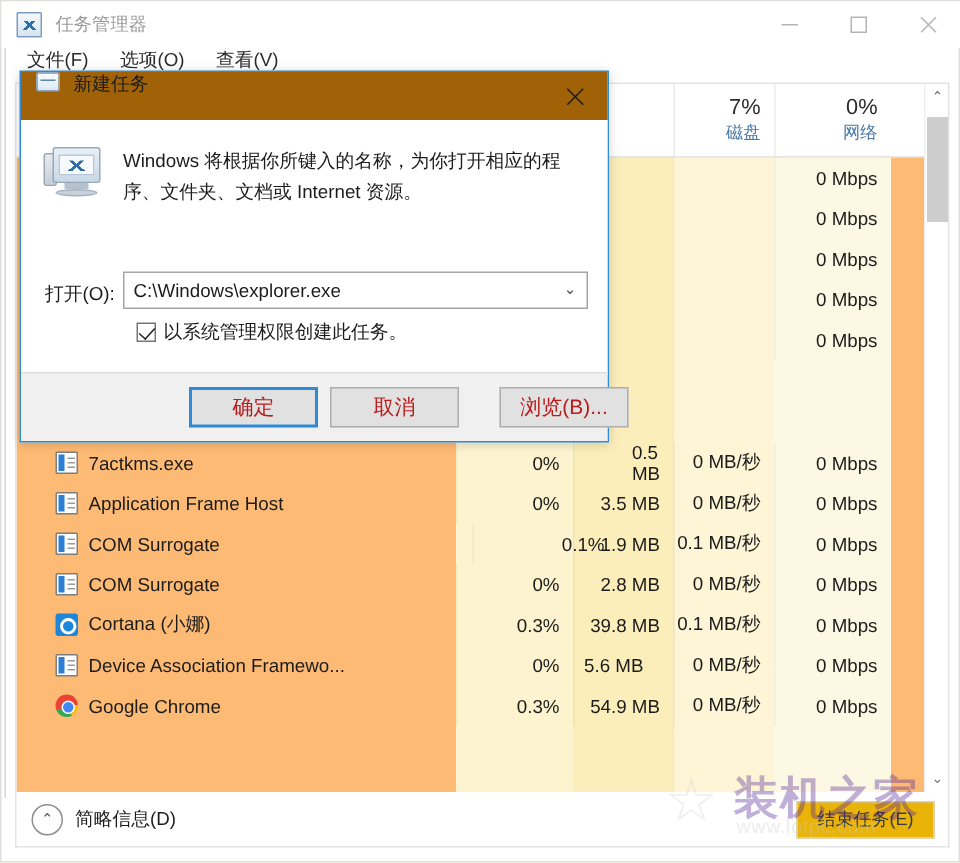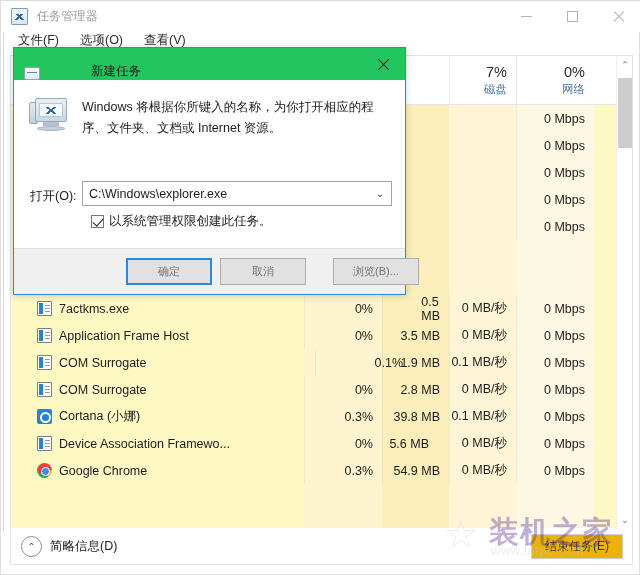--- a/index.html
+++ b/index.html
@@ -99,21 +99,21 @@
   }
   .col-head .nm {
     display: block; margin-top: 1px;
     font-size: 11.5px; color: #4a79a8; line-height: 14px;
   }
 
   
   #rows {
     position: absolute; left: 0; top: 49px;
     width: 607px; bottom: 0;
-    background: #fef9c3;
+    background: #fdba74;
   }
   
   .band {
     position: absolute; top: 0; bottom: 0;
     pointer-events: none;
   }
   .band.b-cpu  { background: #fdf3cf; }
   .band.b-mem  { background: #fbeeba; }
   .band.b-disk { background: #fdf5d6; }
   .band.b-net  { background: #fdf8e3; }
@@ -255,22 +255,22 @@
   #dialog {
     position: absolute; left: 12px; top: 46px;
     width: 393px; height: 248px;
     background: #f0f0f0;
     border: 1px solid #2e8ad6;
     box-shadow: 0 1px 7px rgba(0,0,0,.18);
     z-index: 50;
   }
   #dlg-titlebar {
     position: absolute; left: 0; top: 0; right: 0; height: 32px;
-    background: #22c55e;
-    display: flex; align-items: flex-end; gap: 42px;
+    background: #a16207;
+    display: flex; align-items: flex-start;
   }
   #dlg-icon {
     margin-left: 10px; width: 16px; height: 13px;
     border: 1px solid #8fa8bf; border-radius: 2px;
     background: linear-gradient(#fbfdff, #dbe8f4);
     position: relative;
   }
   #dlg-icon::after {
     content:""; position:absolute; left: 2px; top: 4px;
     width: 10px; height: 4px; border-top: 1px solid #5c87ad;
@@ -373,21 +373,21 @@
   #chk-label { margin-left: 5px; font-size: 12.5px; color: #1c1c1c; }
 
   #dlg-footer {
     position: absolute; left: 0; bottom: 0; right: 0; height: 46px;
     background: #f0f0f0; border-top: 1px solid #dfdfdf;
   }
   .dlg-btn {
     position: absolute; top: 9px;
     width: 86px; height: 27px;
     background: #e1e1e1; border: 1px solid #adadad;
-    font-size: 11px; color: #737373;
+    font-size: 14px; color: #b91c1c;
     display: flex; align-items: center; justify-content: center;
   }
   .dlg-btn.primary {
     border: 2px solid #2e8ad6; background: #e1e1e1;
   }
   #btn-ok { left: 112px; }
   #btn-cancel { left: 206px; }
   #btn-browse { left: 304px; margin-left: 15px; }
 
   

